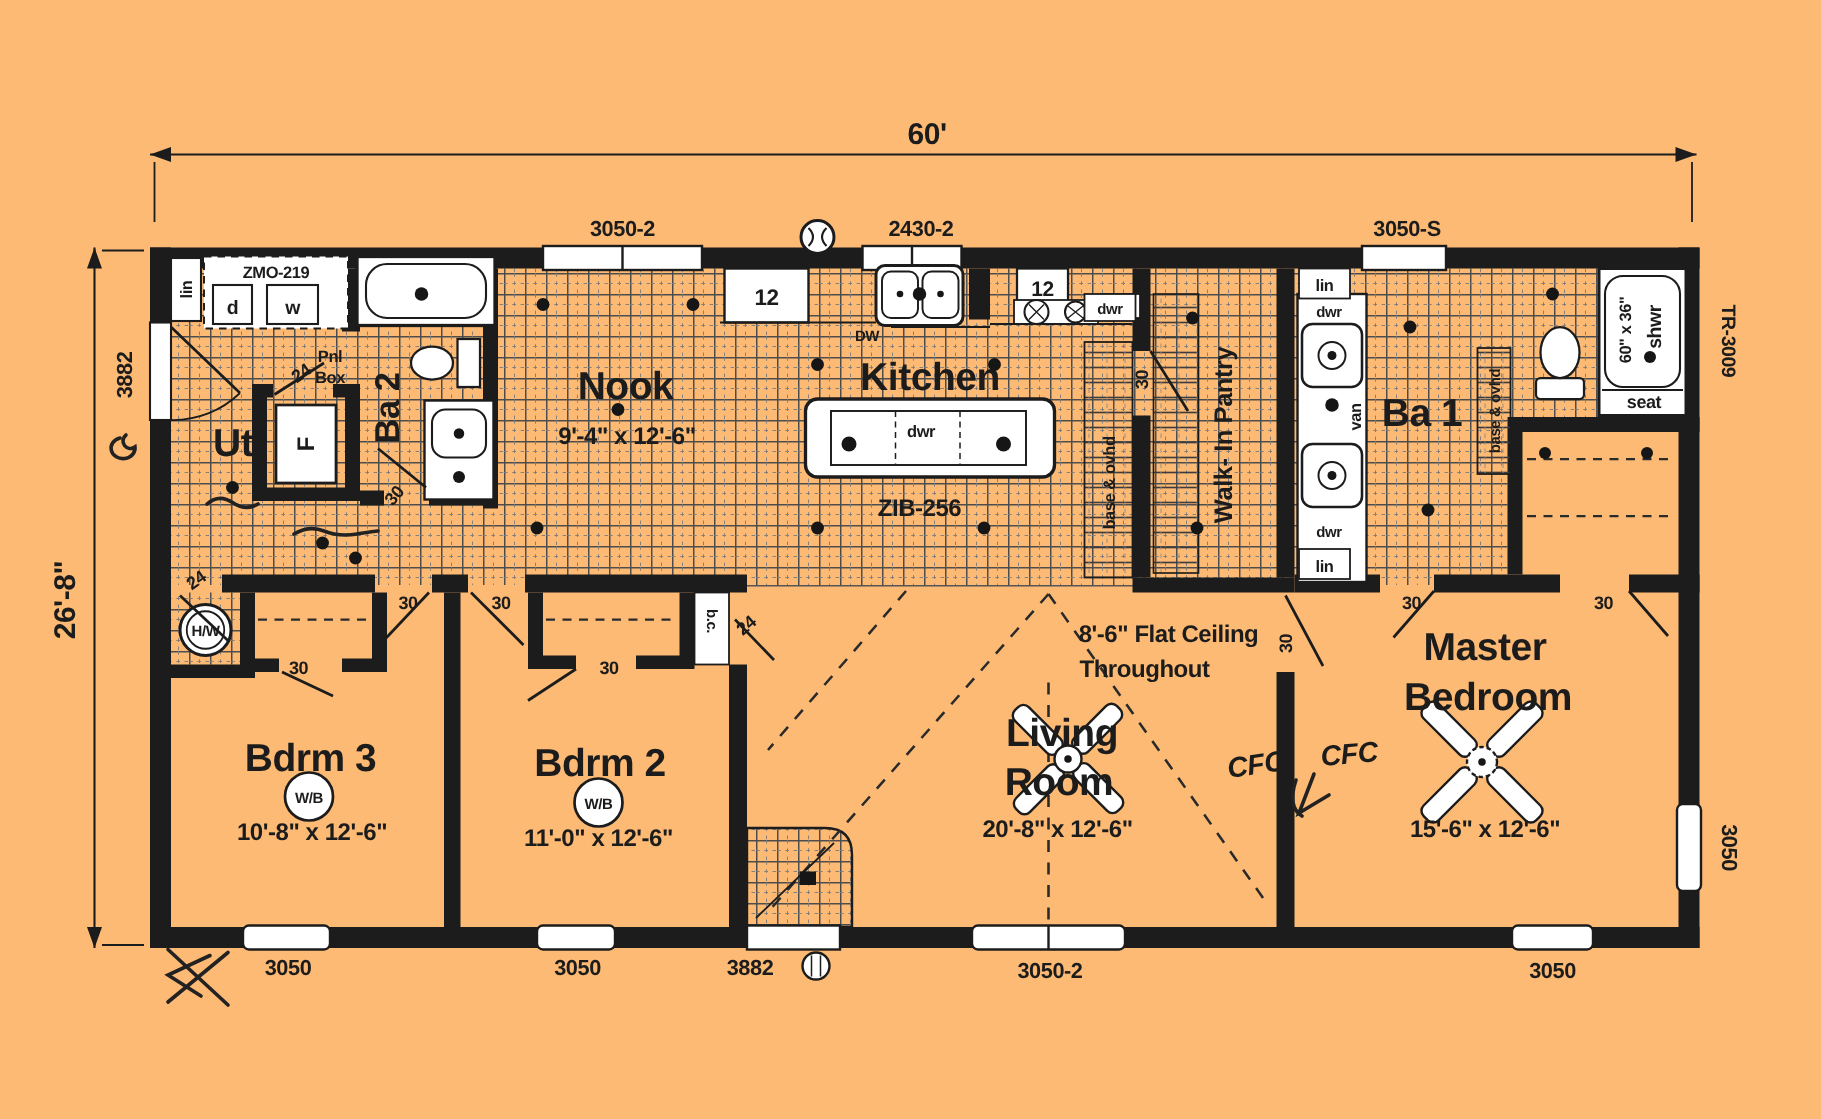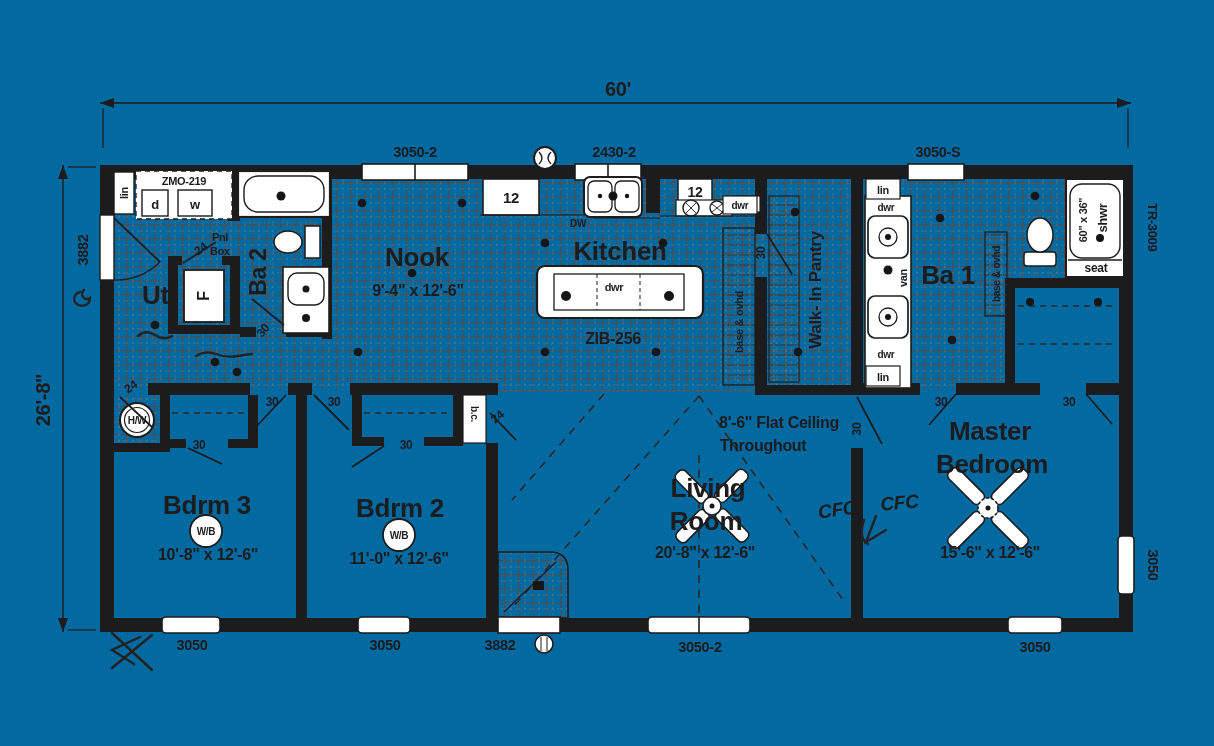--- a/index.html
+++ b/index.html
@@ -1,16 +1,16 @@
 <!DOCTYPE html>
 <html><head>
 <meta charset="utf-8">
 <style>
   html,body{margin:0;padding:0;background:#ffffff;}
-  .stage{width:1214px;height:746px;position:relative;background:#0369a1;overflow:hidden;}
+  .stage{width:1214px;height:746px;position:relative;background:#fdba74;overflow:hidden;}
   svg{display:block;}
   .t{fill:#1c1c1c;font-family:"Liberation Sans",sans-serif;font-weight:700;letter-spacing:-0.3px;}
   .room{font-size:26px;}
   .roomv{font-size:23px;}
   .dimtxt{font-size:16px;}
   .big{font-size:20px;font-weight:700;}
   .lbl{font-size:14.5px;font-weight:700;}
   .sm{font-size:11px;}
   .xs{font-size:10px;}
   .md{font-size:13px;}

